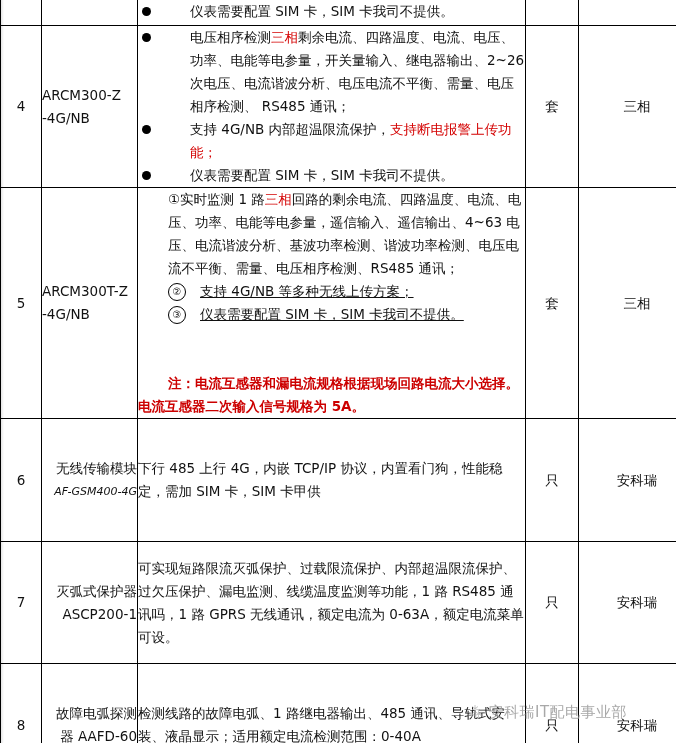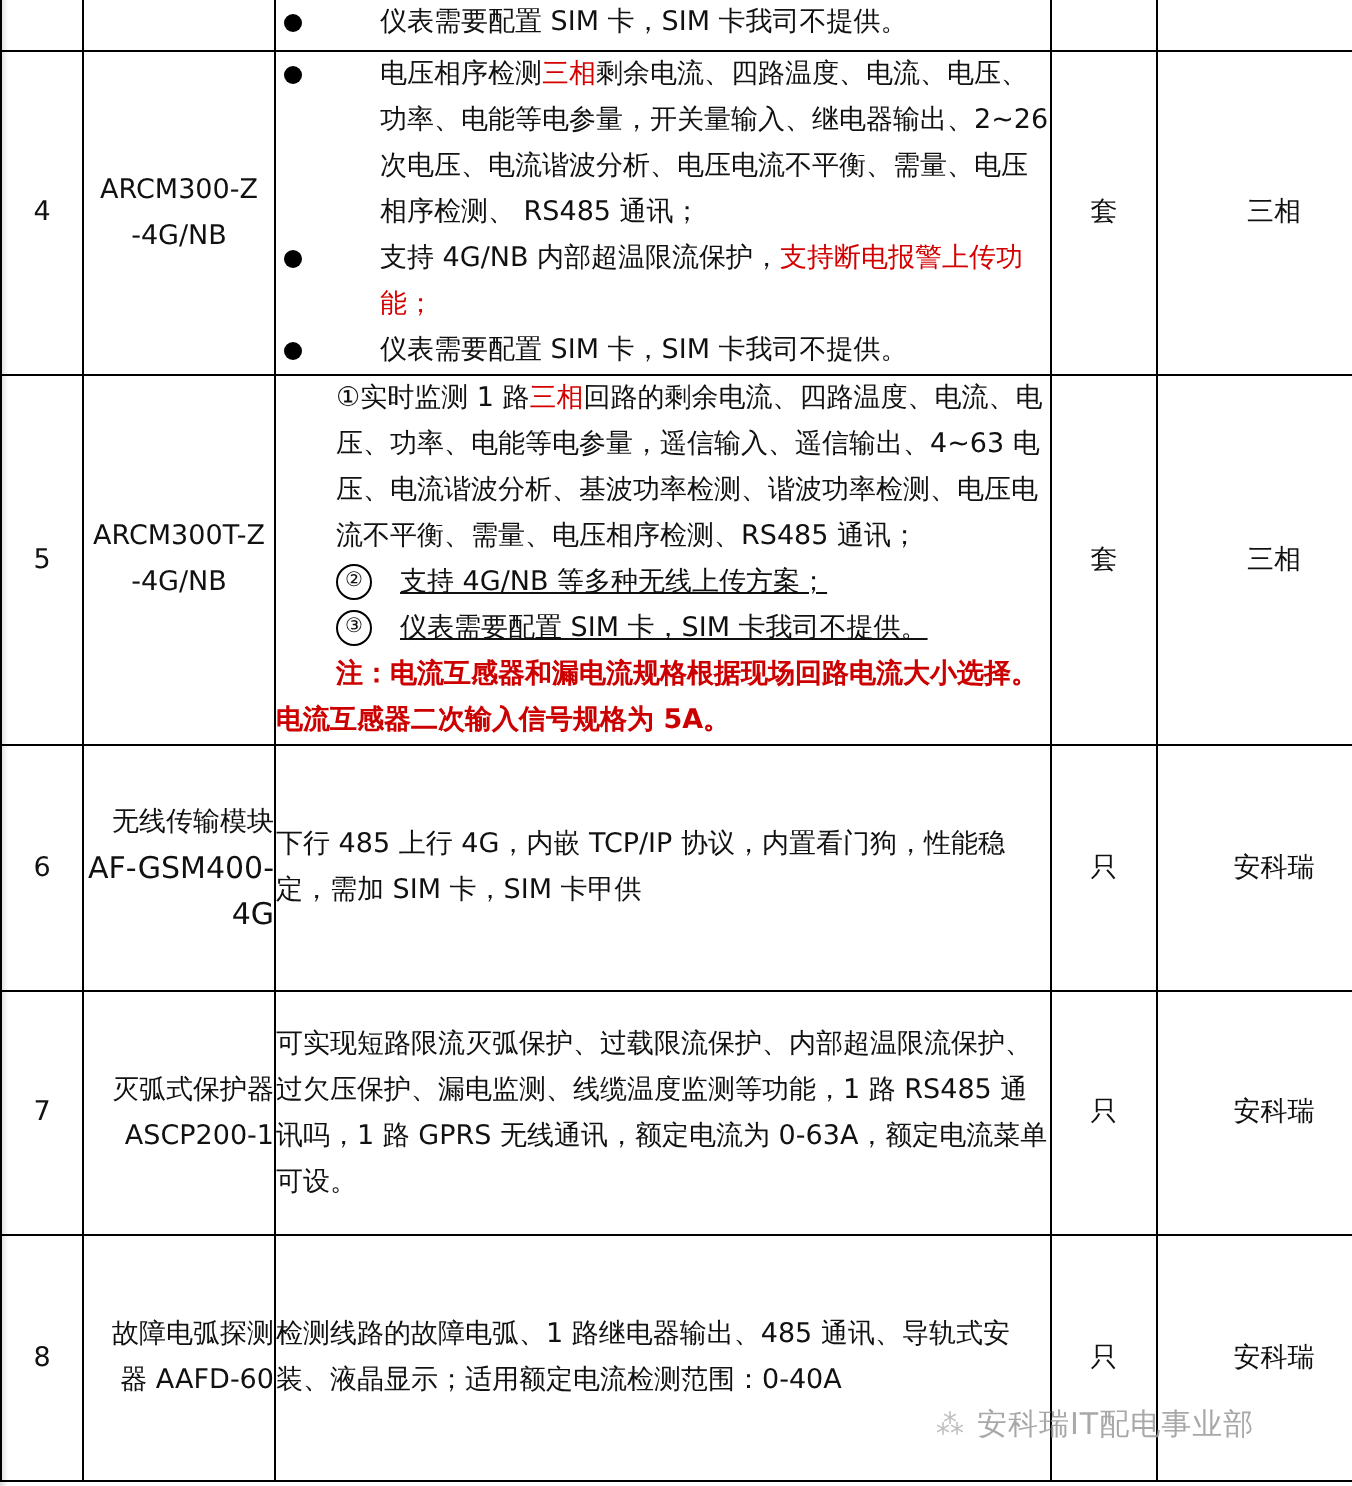--- a/index.html
+++ b/index.html
@@ -5,34 +5,34 @@
   html, body { margin: 0; padding: 0; background: #ffffff; }
   body { width: 676px; height: 743px; position: relative; overflow: hidden;
          font-family: "DejaVu Sans", "Liberation Sans", sans-serif; color: #111; }
   .leftshade { position: absolute; left: 0; top: 0; width: 4px; height: 743px;
                background: linear-gradient(to right, #dcdcdc, #ffffff); }
   table.spec { position: absolute; left: 0; top: -4px; border-collapse: collapse;
                table-layout: fixed; width: 690px; }
   table.spec td { border: 1.5px solid #000; vertical-align: middle; padding: 0;
                   font-size: 13.5px; line-height: 23px; }
   td.c-no { width: 40px; text-align: center; }
-  td.c-model { width: 95px; text-align: center; font-size: 12.5px; line-height: 23px; }
+  td.c-model { width: 95px; font-size: 12.5px; line-height: 23px; }
   td.c-model.left { text-align: right; padding-left: 2px; font-size: 13.5px; }
   td.c-desc { width: 387px; text-align: left; padding: 0 2px 0 2px; }
   td.c-unit { width: 52px; text-align: center; }
   td.c-remark { width: 116px; text-align: center; padding-right: 14px; }
   .bullet-line { position: relative; padding-left: 52px; }
   .bullet-line .dot { position: absolute; left: 4px; top: 7px; width: 9px; height: 9px;
                       border-radius: 50%; background: #000; }
   .num-line { padding-left: 30px; text-decoration: underline; }
   .num-line .circ { display: inline-block; width: 16px; height: 16px; border: 1px solid #000;
                     border-radius: 50%; font-size: 10px; line-height: 16px; text-align: center;
                     margin-right: 14px; vertical-align: middle; }
   .red { color: #d40000; }
-  .red-bold { color: #cc0000; font-weight: bold; }
+  .red-bold { color: #cc0000; font-weight: bold; margin-top: 46px; }
   .note-first { padding-left: 30px; }
   .watermark { position: absolute; left: 468px; top: 703px; font-size: 15px; color: #9a9a9a;
                opacity: 0.85; letter-spacing: 0.5px; }
   .watermark .wx { display: inline-block; font-size: 14px; margin-right: 6px; color: #b5b5b5; }
 </style>
 </head>
 <body>
 
 <div class="leftshade"></div>
 
@@ -95,21 +95,21 @@
       <div class="red-bold" style="text-indent:30px;">注：电流互感器和漏电流规格根据现场回路电流大小选择。电流互感器二次输入信号规格为 5A。</div>
     </td>
     <td class="c-unit">套</td>
     <td class="c-remark">三相</td>
   </tr>
 
   <tr style="height:123px;">
     <td class="c-no">6</td>
     <td class="c-model left">
       <div>无线传输模块</div>
-      <div style="font-size:15px;">AF-GSM400-4G</div>
+      <div style="font-size:11px;font-style:italic;">AF-GSM400-4G</div>
     </td>
     <td class="c-desc">下行 485 上行 4G，内嵌 TCP/IP 协议，内置看门狗，性能稳定，需加 SIM 卡，SIM 卡甲供</td>
     <td class="c-unit">只</td>
     <td class="c-remark">安科瑞</td>
   </tr>
 
   <tr style="height:122px;">
     <td class="c-no">7</td>
     <td class="c-model left">
       <div>灭弧式保护器</div>

